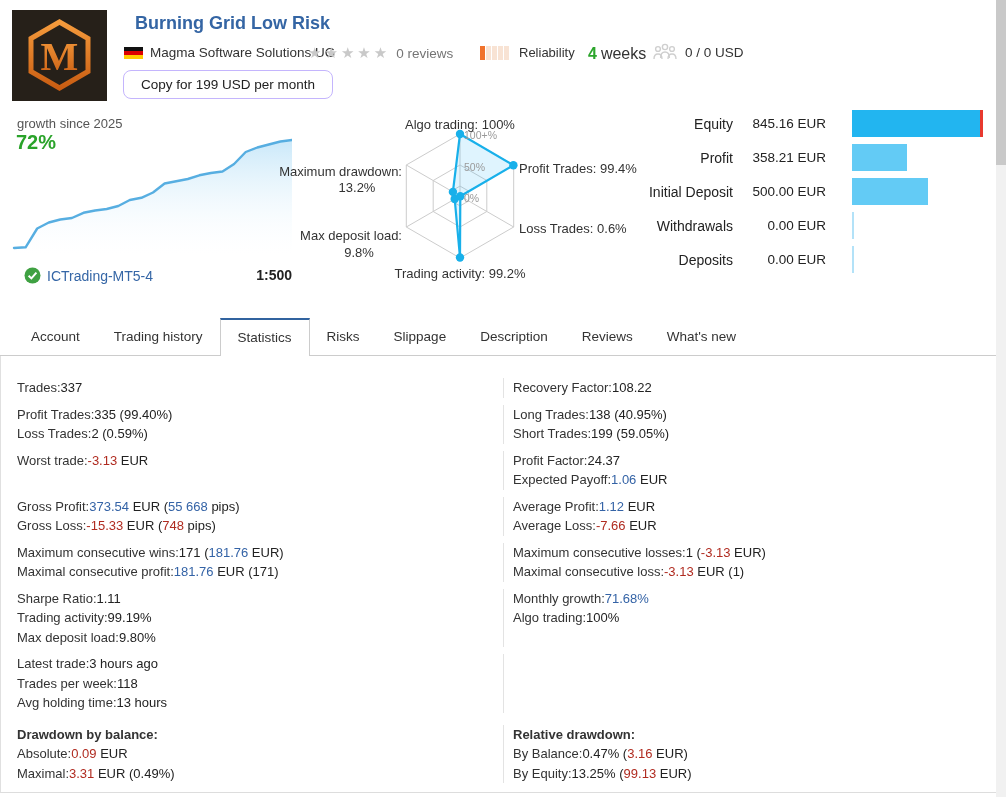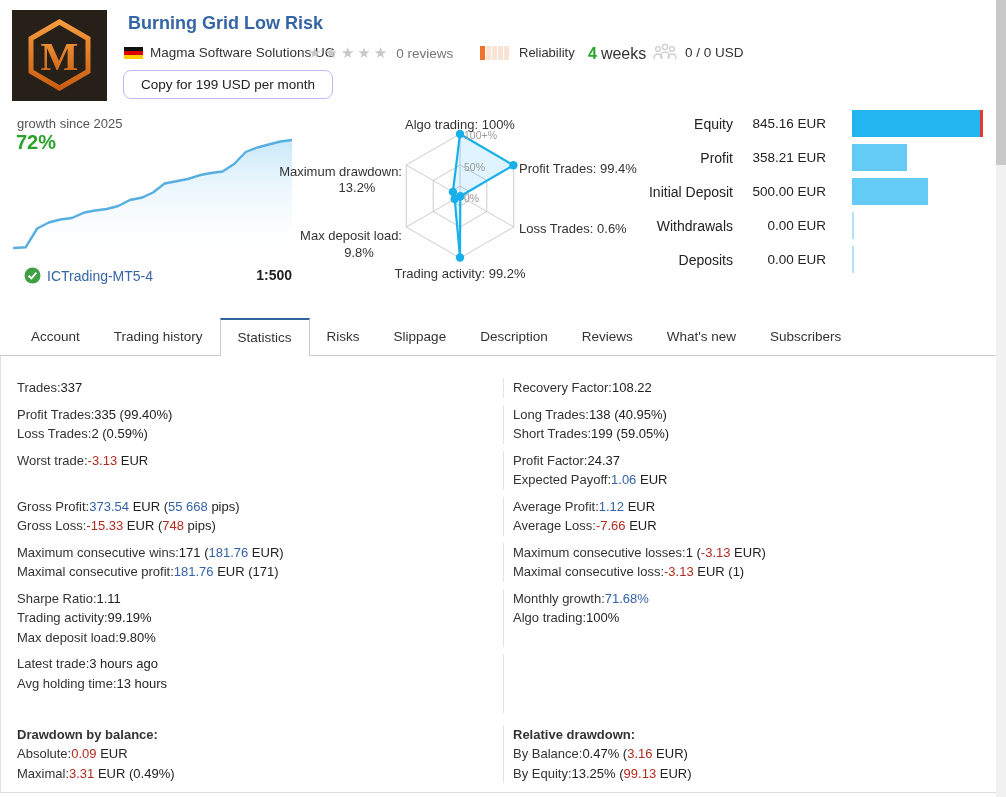--- a/index.html
+++ b/index.html
@@ -6,21 +6,21 @@
   body{
     width:1006px;height:797px;position:relative;overflow:hidden;
     background:#fff;color:#333;
     font-family:"Liberation Sans",sans-serif;font-size:13px;
   }
   
   .scrollbar{position:absolute;right:0;top:0;width:10px;height:797px;background:#f1f1f1;}
   .scroll-thumb{position:absolute;top:0;left:0;width:10px;height:165px;background:#c9c9c9;}
   
   .logo{position:absolute;left:12px;top:10px;width:95px;height:91px;background:#262019;display:flex;align-items:center;justify-content:center;}
-  .page-title{position:absolute;left:128px;top:13px;font-size:18px;font-weight:bold;color:#3465a4;}
+  .page-title{position:absolute;left:135px;top:13px;font-size:18px;font-weight:bold;color:#3465a4;}
   .byline{position:absolute;left:124px;top:45px;display:flex;align-items:center;}
   .flag{width:19px;height:12px;margin-right:7px;display:inline-block;}
   .flag div{height:4px;}
   .author{color:#333;font-size:13.5px;}
   .stars-row{position:absolute;left:308px;top:44px;display:flex;align-items:center;}
   .stars{color:#c9c9c9;font-size:15px;letter-spacing:3px;}
   .reviews{color:#757575;font-size:13.5px;margin-left:6px;}
   .reliability{position:absolute;left:480px;top:45px;display:flex;align-items:center;}
   .rel-bars{display:flex;align-items:flex-end;margin-right:9px;}
   .rel-bar{width:5px;height:14px;margin-right:1px;background:#f8e3d4;}
@@ -233,21 +233,20 @@
 
 <div class="tab-bar">
     <div class="tab">Account</div>
     <div class="tab">Trading history</div>
     <div class="tab active">Statistics</div>
     <div class="tab">Risks</div>
     <div class="tab">Slippage</div>
     <div class="tab">Description</div>
     <div class="tab">Reviews</div>
     <div class="tab">What's new</div>
-    <div class="tab">Subscribers</div>
   </div>
 
 <div class="panel">
   <div>
       <div class="group">
         <div class="gcol left">
           <div class="srow">
             <span class="lbl">Trades:</span>
             <span class="val"><span class="c-d">337</span></span>
           </div>
@@ -368,20 +367,24 @@
             <span class="val"><span class="c-d">100%</span></span>
           </div>
           <div class="srow"></div>
         </div>
       </div>
       <div class="group">
         <div class="gcol left">
           <div class="srow">
             <span class="lbl">Latest trade:</span>
             <span class="val"><span class="c-d">3 hours ago</span></span>
+          </div>
+          <div class="srow">
+            <span class="lbl">Trades per week:</span>
+            <span class="val"><span class="c-d">118</span></span>
           </div>
           <div class="srow">
             <span class="lbl">Avg holding time:</span>
             <span class="val"><span class="c-d">13 hours</span></span>
           </div>
         </div>
         <div class="gcol right">
           <div class="srow"></div>
           <div class="srow"></div>
           <div class="srow"></div>

